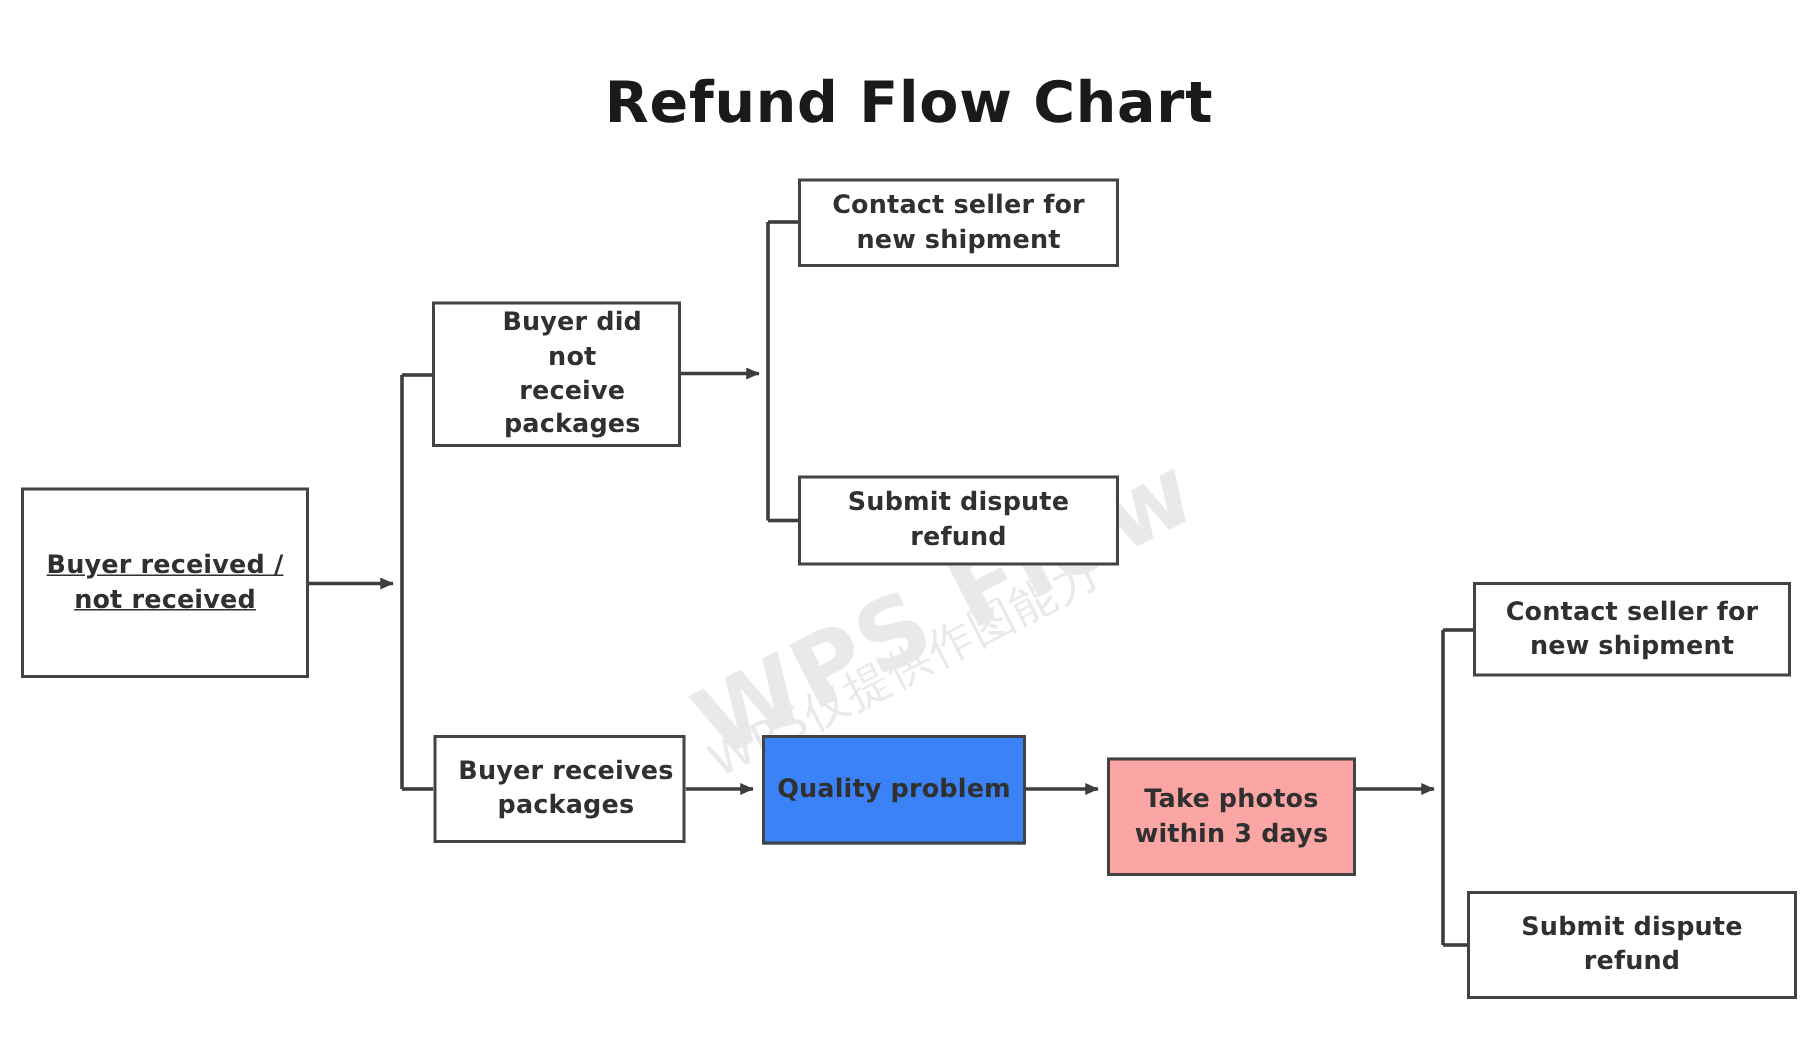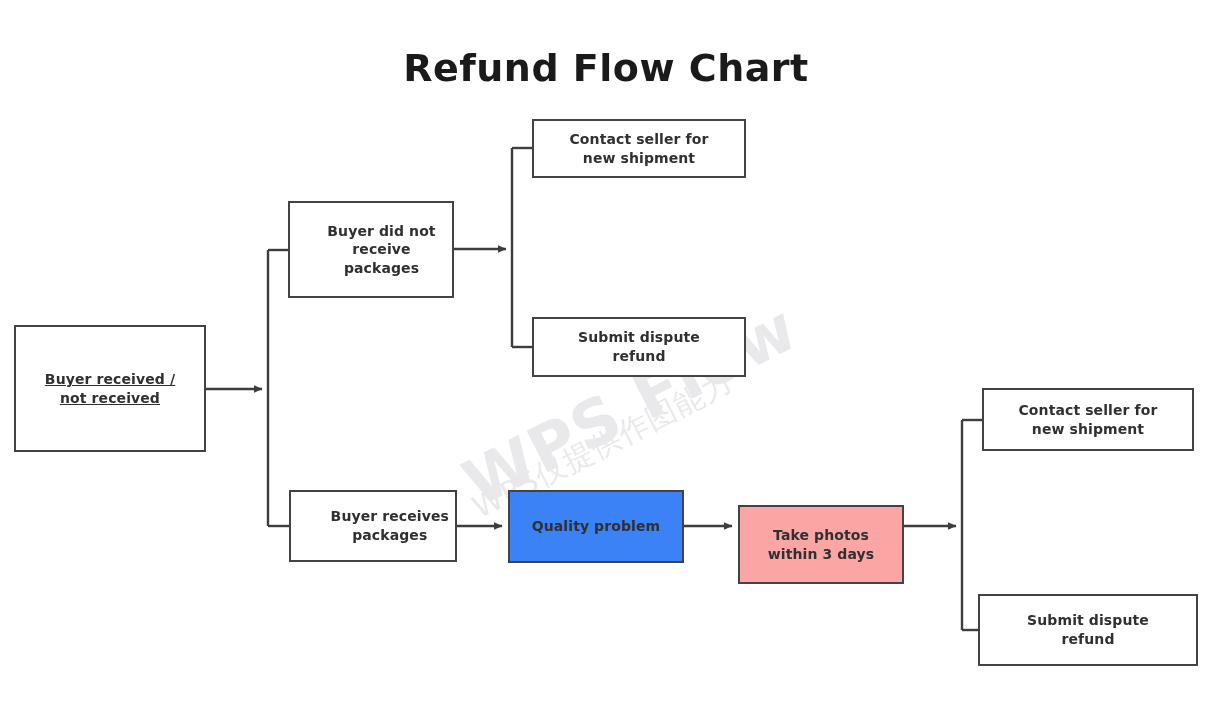--- a/index.html
+++ b/index.html
@@ -82,21 +82,21 @@
     background: #ffffff;
     border: 2px solid #434343;
     display: flex;
     align-items: center;
     justify-content: center;
     text-align: center;
     padding: 2px 6px;
   }
   .node-label {
     font-family: "DejaVu Sans", "Liberation Sans", sans-serif;
-    font-size: 14px;
+    font-size: 17px;
     font-weight: 700;
     line-height: 1.33;
     color: #303030;
     letter-spacing: 0.1px;
     white-space: pre-line;
   }
 </style>
 </head>
 <body style="background: rgb(255, 255, 255);">
 

